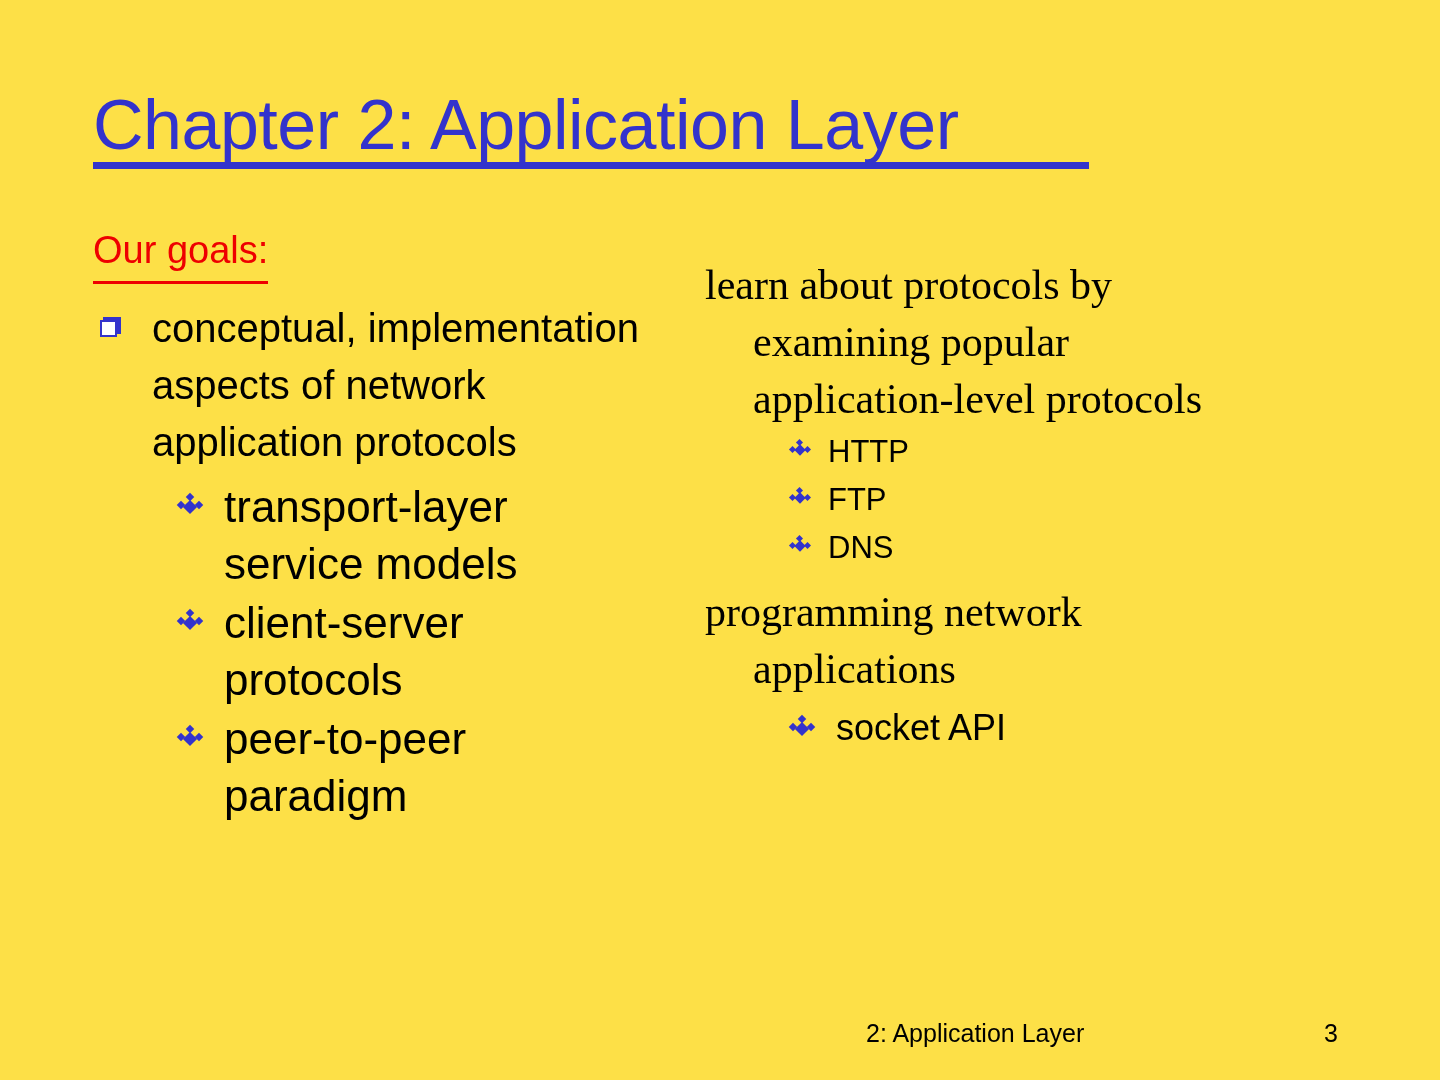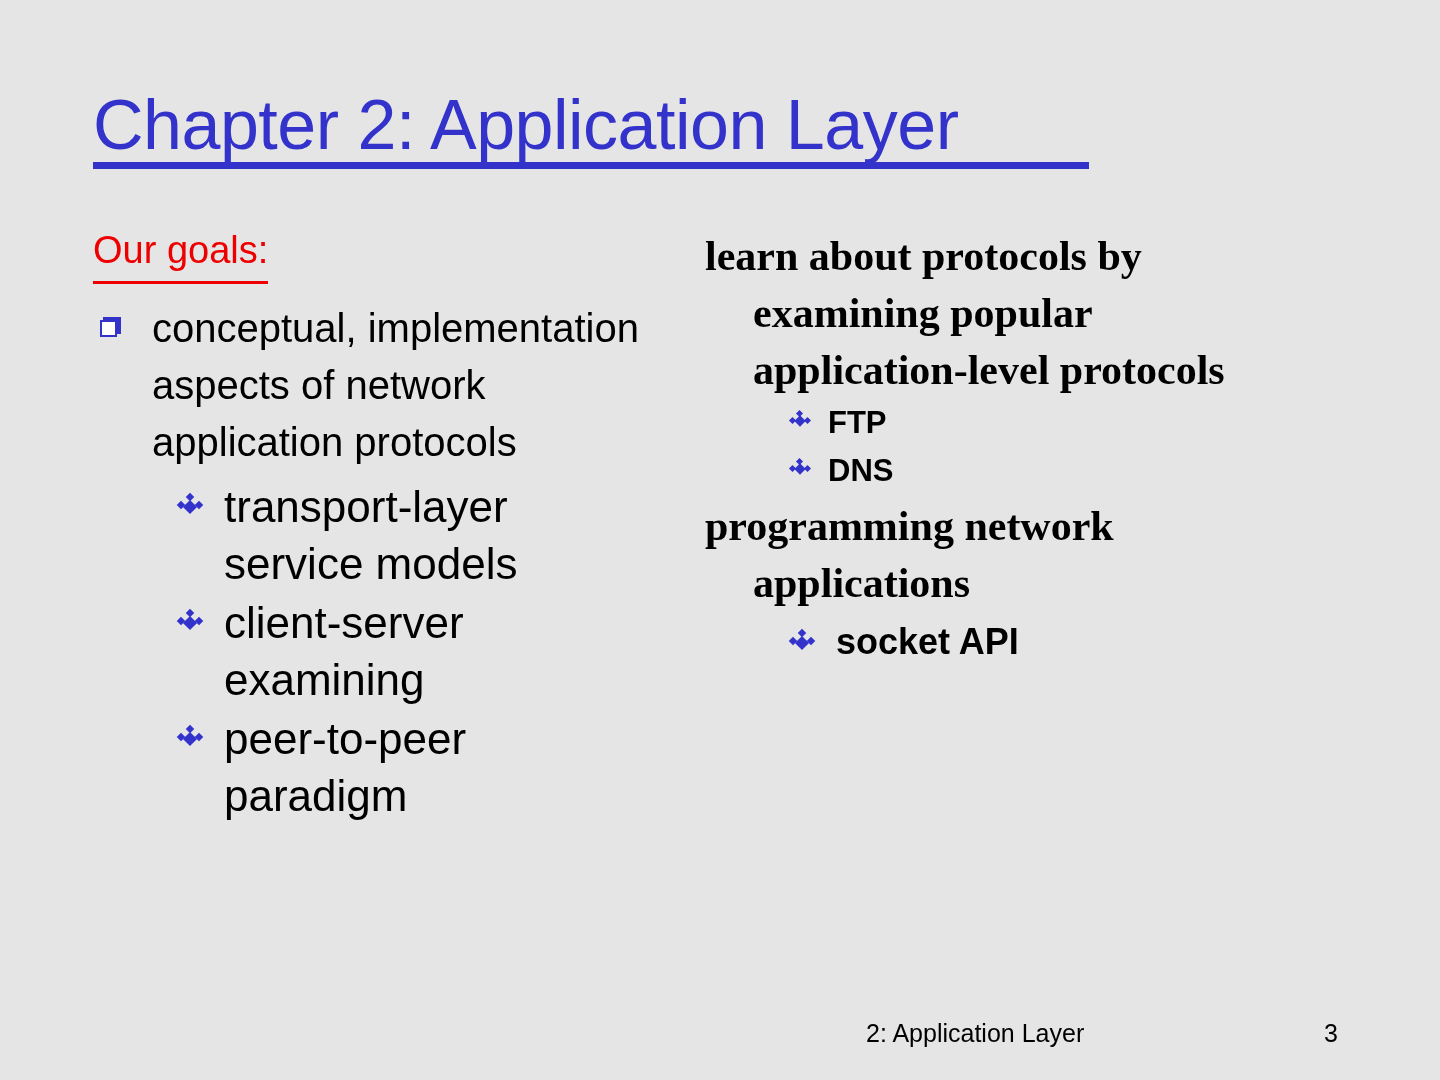--- a/index.html
+++ b/index.html
@@ -12,21 +12,21 @@
     height: 1080px;
     overflow: hidden;
     font-family: "Liberation Sans", sans-serif;
     color: #000000;
     -webkit-font-smoothing: antialiased;
   }
   .slide {
     position: relative;
     width: 1440px;
     height: 1080px;
-    background: #e5e5e5;
+    background: #fde047;
   }
 
   
   .slide-title {
     position: absolute;
     left: 93px;
     top: 88px;
     font-family: "Liberation Sans", sans-serif;
     font-size: 70px;
     line-height: 74px;
@@ -46,23 +46,22 @@
   
   .col-left {
     position: absolute;
     left: 93px;
     top: 228px;
     width: 560px;
   }
   .col-right {
     position: absolute;
     left: 705px;
-    top: 228px;
+    top: 257px;
     width: 560px;
-    font-weight: bold;
   }
 
   
   .goals-head {
     font-family: "Liberation Sans", sans-serif;
     font-size: 38px;
     line-height: 44px;
     color: #EE0000;
     display: inline-block;
     border-bottom: 3px solid #EE0000;
@@ -155,21 +154,21 @@
     font-family: "Liberation Serif", serif;
     font-size: 42px;
     line-height: 57px;
     color: #000000;
     padding-left: 48px;
     text-indent: -48px;
     margin: 0 0 0 0;
     width: 500px;
   }
   .serif-para.second {
-    margin-top: 3px;
+    margin-top: 12px;
   }
 
   
   .r-sub {
     position: relative;
     padding-left: 38px;
     margin-left: 85px;
     font-family: "Liberation Sans", sans-serif;
     font-size: 31px;
     line-height: 48px;
@@ -241,58 +240,67 @@
       <span>transport-layer service models</span>
     </div>
 
     <div class="l2">
       <span class="dia">
         <i class="t"></i>
           <i class="l"></i>
           <i class="c"></i>
           <i class="r"></i>
       </span>
-      <span>client-server examining</span>
+      <span>client-server protocols</span>
     </div>
 
     <div class="l2">
       <span class="dia">
         <i class="t"></i>
           <i class="l"></i>
           <i class="c"></i>
           <i class="r"></i>
       </span>
       <span>peer-to-peer paradigm</span>
     </div>
 
   </div>
 
   <div class="col-right">
 
     <div class="serif-para">learn about protocols by examining popular application-level protocols</div>
 
-
     <div class="r-sub">
       <span class="dia sm">
         <i class="t"></i>
           <i class="l"></i>
           <i class="c"></i>
           <i class="r"></i>
       </span>
-      <span>FTP</span>
-    </div>
-
+      <span>HTTP</span>
+    </div>
 
     <div class="r-sub">
       <span class="dia sm">
         <i class="t"></i>
           <i class="l"></i>
           <i class="c"></i>
           <i class="r"></i>
       </span>
+      <span>FTP</span>
+    </div>
+
+
+    <div class="r-sub">
+      <span class="dia sm">
+        <i class="t"></i>
+          <i class="l"></i>
+          <i class="c"></i>
+          <i class="r"></i>
+      </span>
       <span>DNS</span>
     </div>
 
     <div class="serif-para second">programming network applications</div>
 
     <div class="r-sub-big">
       <span class="dia">
         <i class="t"></i>
           <i class="l"></i>
           <i class="c"></i>

